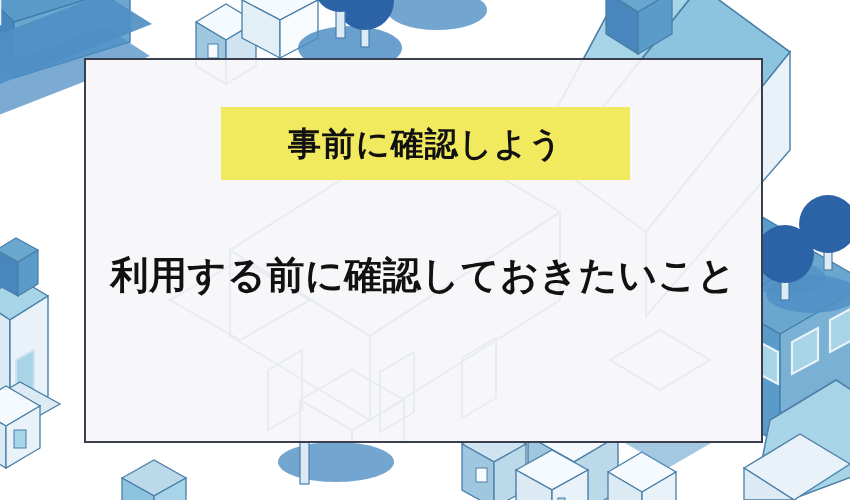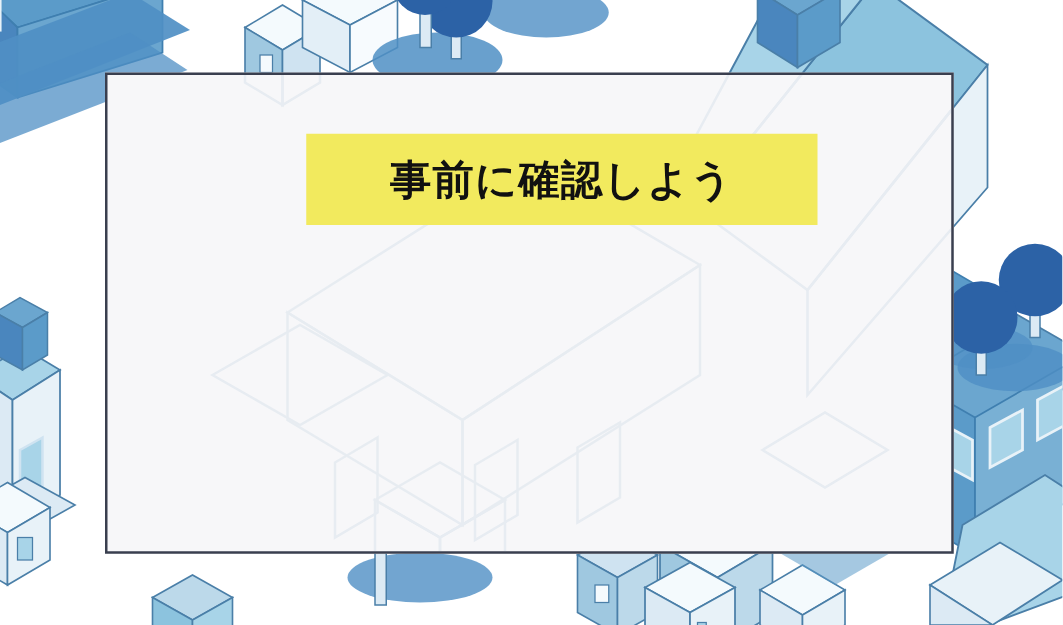--- a/index.html
+++ b/index.html
@@ -50,21 +50,20 @@
   #eyebrow-band {
     position: absolute;
     left: 135px;
     top: 47px;
     width: 409px;
     height: 73px;
     background: #f2ea5e;
     display: flex;
     align-items: center;
     justify-content: center;
-    margin-left: 24px;
   }
   #eyebrow-text {
     font-size: 33px;
     font-weight: 700;
     color: #111111;
     letter-spacing: 1px;
     line-height: 1;
     white-space: nowrap;
   }
   #headline {
@@ -255,18 +254,19 @@
           <polygon points="170,300 240,260 310,300 240,340"></polygon>
           <polygon points="610,360 660,330 710,360 660,390"></polygon>
         </g>
       </svg>
 
       <div id="eyebrow-band">
         <span id="eyebrow-text">事前に確認しよう</span>
       </div>
 
       <div id="headline">
+        <span class="hl-line">利用する前に確認しておきたいこと</span>
       </div>
 
     </div>
   </div>
 
 </div>
 
 </body></html>

